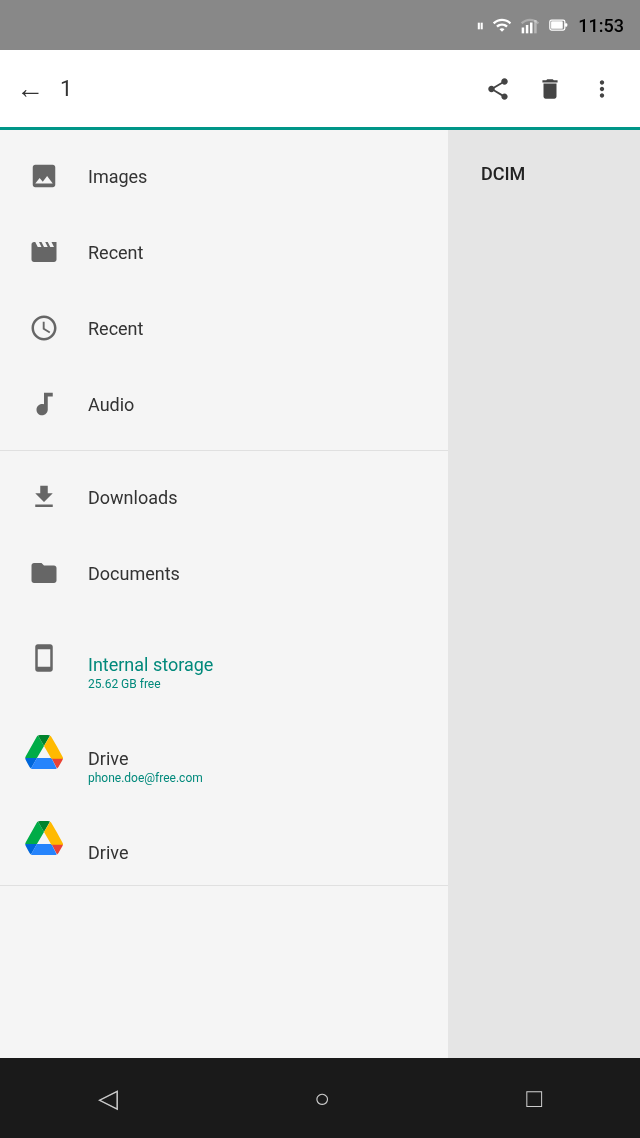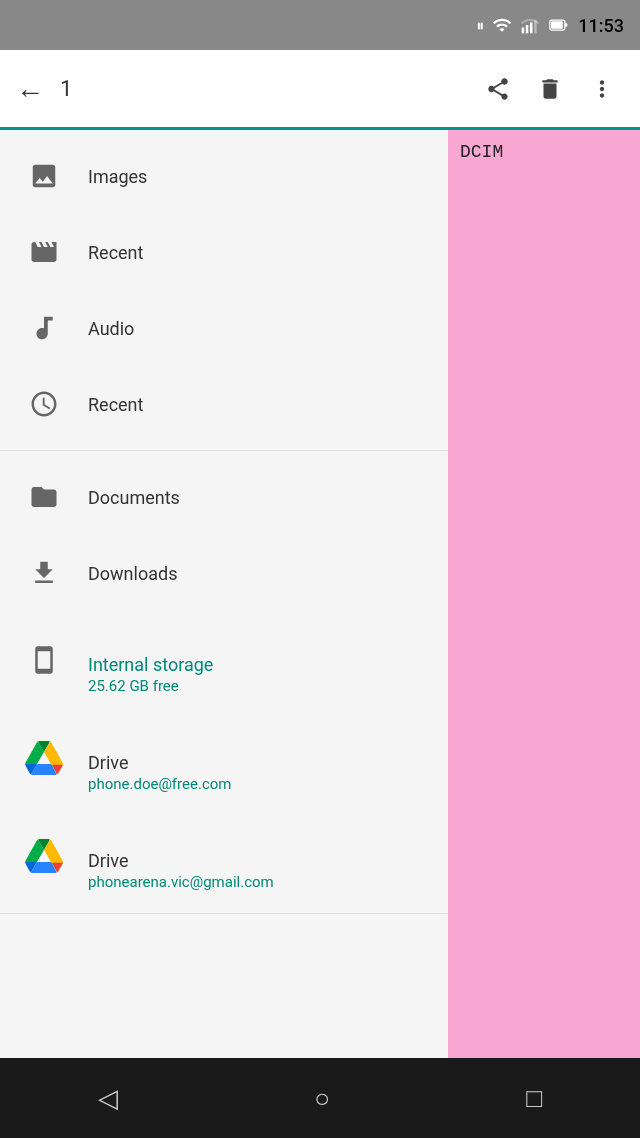--- a/index.html
+++ b/index.html
@@ -114,37 +114,36 @@
       font-size: 18px;
       color: #333;
       font-weight: 400;
     }
 
     .drawer-item-text.active-text {
       color: #00897B;
     }
 
     .drawer-item-subtext {
-      font-size: 15px;
+      font-size: 12px;
       color: #00897B;
       margin-top: 2px;
     }
 
     .drawer-item-content {
       display: flex;
       flex-direction: column;
       margin-top: 29px;
     }
 
     
     .right-panel {
       flex: 1;
-      background: #f9a8d4;
-      padding: 12px;
-      font-family: Liberation Mono, monospace;
+      background: #e5e5e5;
+      padding: 33px;
     }
 
     .folder-item {
       font-size: 18px;
       color: #222;
       font-weight: 500;
     }
 
     
     .nav-bar {
@@ -248,55 +247,55 @@
           <svg class="svg-icon" viewBox="0 0 24 24">
             <path d="M18 4l2 4h-3l-2-4h-2l2 4h-3l-2-4H8l2 4H7L5 4H4c-1.1 0-1.99.9-1.99 2L2 18c0 1.1.9 2 2 2h16c1.1 0 2-.9 2-2V4h-4z"></path>
           </svg>
         </div>
         <span class="drawer-item-text">Recent</span>
       </div>
 
       <div class="drawer-item">
         <div class="drawer-item-icon">
           <svg class="svg-icon" viewBox="0 0 24 24">
-            <path d="M12 3v9.28c-.47-.17-.97-.28-1.5-.28C8.01 12 6 14.01 6 16.5S8.01 21 10.5 21c2.31 0 4.2-1.75 4.45-4H15V6h4V3h-7z"></path>
-          </svg>
-        </div>
-        <span class="drawer-item-text">Audio</span>
-      </div>
-
-      <div class="drawer-item">
-        <div class="drawer-item-icon">
-          <svg class="svg-icon" viewBox="0 0 24 24">
             <path d="M13 3a9 9 0 1 0 9 9h-2a7 7 0 1 1-7-7v2l3-3-3-3v2z" opacity="0"></path>
             <path d="M11.99 2C6.47 2 2 6.48 2 12s4.47 10 9.99 10C17.52 22 22 17.52 22 12S17.52 2 11.99 2zM12 20c-4.42 0-8-3.58-8-8s3.58-8 8-8 8 3.58 8 8-3.58 8-8 8zm.5-13H11v6l5.25 3.15.75-1.23-4.5-2.67V7z"></path>
           </svg>
         </div>
         <span class="drawer-item-text">Recent</span>
       </div>
+
+      <div class="drawer-item">
+        <div class="drawer-item-icon">
+          <svg class="svg-icon" viewBox="0 0 24 24">
+            <path d="M12 3v9.28c-.47-.17-.97-.28-1.5-.28C8.01 12 6 14.01 6 16.5S8.01 21 10.5 21c2.31 0 4.2-1.75 4.45-4H15V6h4V3h-7z"></path>
+          </svg>
+        </div>
+        <span class="drawer-item-text">Audio</span>
+      </div>
     </div>
 
     <div class="drawer-section">
 
       <div class="drawer-item">
         <div class="drawer-item-icon">
           <svg class="svg-icon" viewBox="0 0 24 24">
+            <path d="M19 9h-4V3H9v6H5l7 7 7-7zM5 18v2h14v-2H5z"></path>
+          </svg>
+        </div>
+        <span class="drawer-item-text">Downloads</span>
+      </div>
+
+      <div class="drawer-item">
+        <div class="drawer-item-icon">
+          <svg class="svg-icon" viewBox="0 0 24 24">
             <path d="M10 4H4c-1.1 0-1.99.9-1.99 2L2 18c0 1.1.9 2 2 2h16c1.1 0 2-.9 2-2V8c0-1.1-.9-2-2-2h-8l-2-2z"></path>
           </svg>
         </div>
         <span class="drawer-item-text">Documents</span>
-      </div>
-
-      <div class="drawer-item">
-        <div class="drawer-item-icon">
-          <svg class="svg-icon" viewBox="0 0 24 24">
-            <path d="M19 9h-4V3H9v6H5l7 7 7-7zM5 18v2h14v-2H5z"></path>
-          </svg>
-        </div>
-        <span class="drawer-item-text">Downloads</span>
       </div>
 
       <div class="drawer-item">
         <div class="drawer-item-icon">
           <svg class="svg-icon" viewBox="0 0 24 24">
             <path d="M17 1.01L7 1c-1.1 0-2 .9-2 2v18c0 1.1.9 2 2 2h10c1.1 0 2-.9 2-2V3c0-1.1-.9-1.99-2-1.99zM17 19H7V5h10v14z"></path>
           </svg>
         </div>
         <div class="drawer-item-content">
           <span class="drawer-item-text active-text">Internal storage</span>
@@ -328,21 +327,20 @@
             <path d="M6.6 66.85l3.85 6.65c.8 1.4 1.95 2.5 3.3 3.3l13.75-23.8H0.55c0 1.55.4 3.1 1.2 4.5z" fill="#0066da"></path>
             <path d="M43.65 25L29.9 1.2C28.55 2 27.4 3.1 26.6 4.5L1.75 48.5C.955 49.9.545 51.45.545 53H27.4z" fill="#00ac47"></path>
             <path d="M73.55 76.8c1.35-.8 2.5-1.9 3.3-3.3l1.6-2.75 7.65-13.25c.8-1.4 1.2-2.95 1.2-4.5H60.7L73.55 76.8z" fill="#ea4335"></path>
             <path d="M43.65 25L57.4 1.2C56.05.4 54.5 0 52.9 0H34.4c-1.6 0-3.15.45-4.5 1.2z" fill="#00832d"></path>
             <path d="M60.7 53H27.4L13.65 76.8c1.35.8 2.9 1.2 4.5 1.2h50.2c1.6 0 3.15-.45 4.5-1.2z" fill="#2684fc"></path>
             <path d="M73.4 26.5l-12.4-21.5c-.8-1.4-1.95-2.5-3.3-3.3L43.65 25l16.95 29.3h26.85c0-1.55-.4-3.1-1.2-4.5z" fill="#ffba00"></path>
           </svg>
         </div>
         <div class="drawer-item-content">
           <span class="drawer-item-text">Drive</span>
-          <span class="drawer-item-subtext">phonearena.vic@gmail.com</span>
         </div>
       </div>
 
     </div>
   </div>
 
   <div class="right-panel">
     <span class="folder-item">DCIM</span>
   </div>
 

